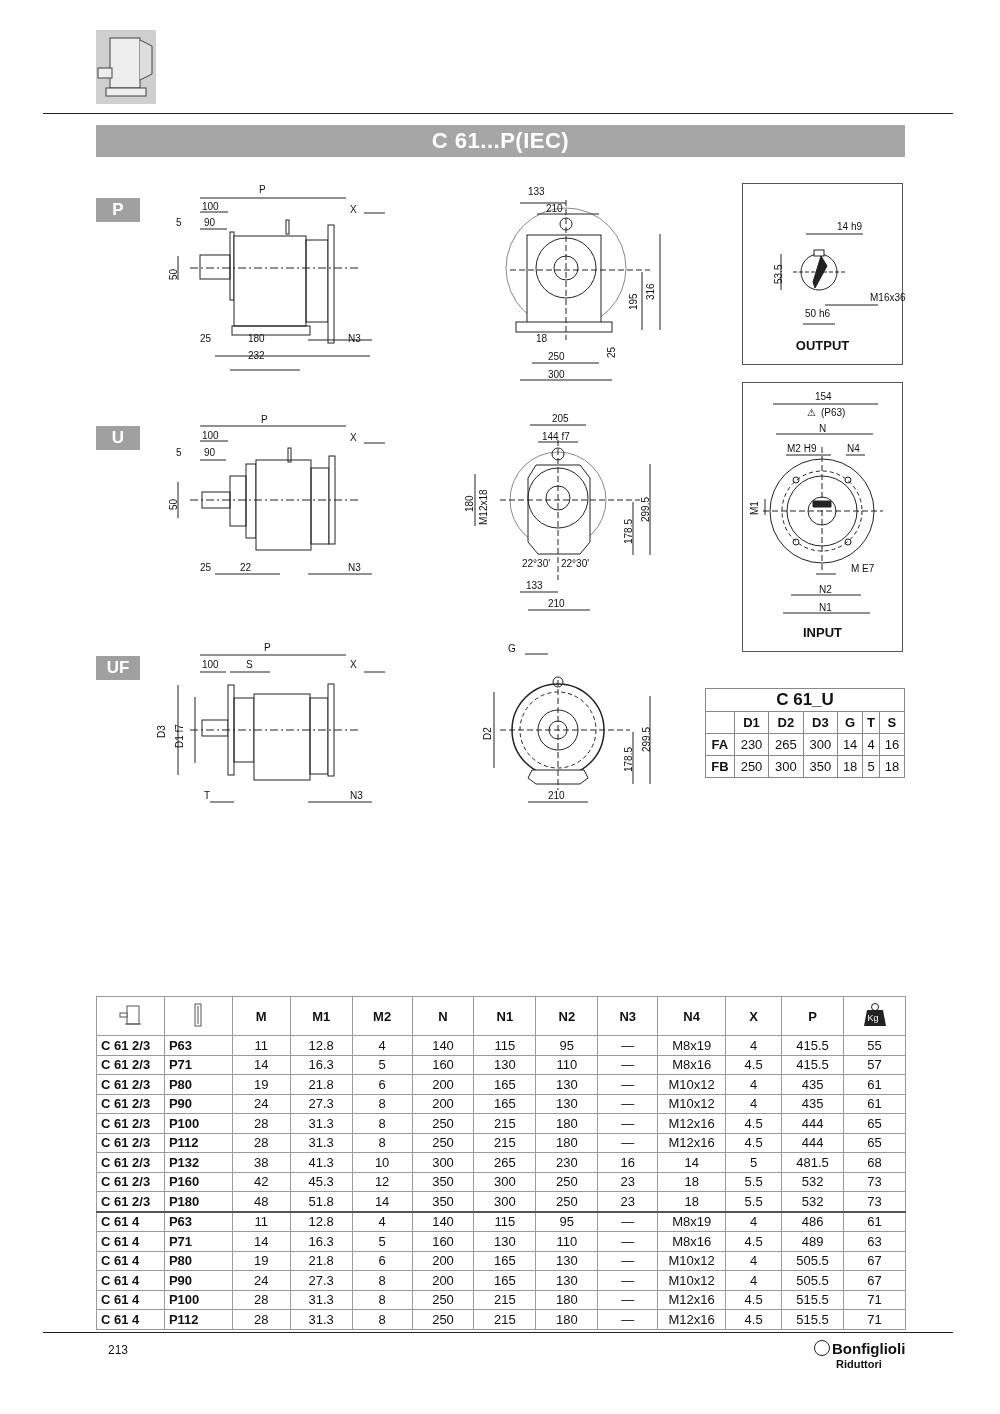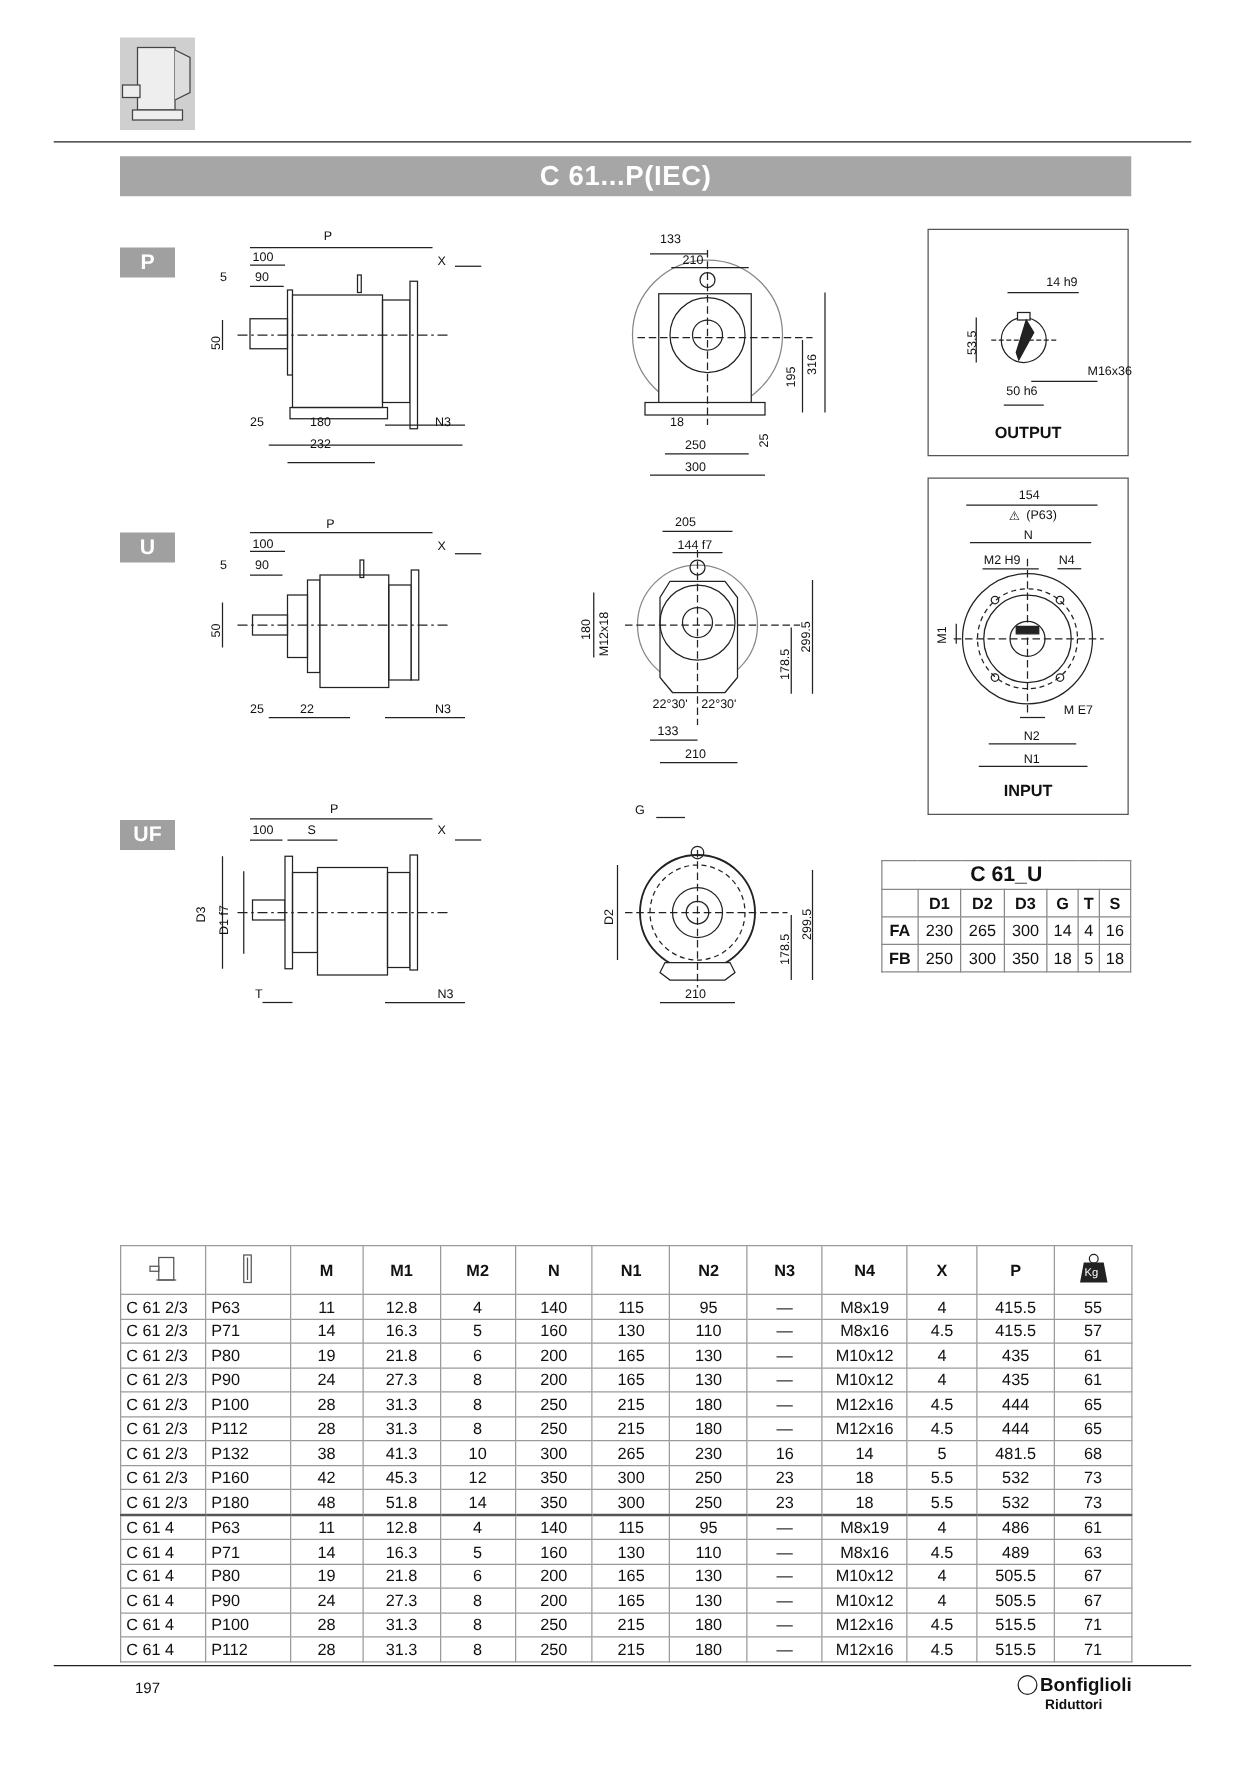--- a/index.html
+++ b/index.html
@@ -16,21 +16,21 @@
   svg { position:absolute; overflow:visible; }
   table { border-collapse:collapse; }
   .ut { left:705px; top:688px; width:200px; font-size:13px; }
   .ut td, .ut th { border:1px solid #888; text-align:center; padding:0 2px; height:21px; }
   .ut .cap { font-weight:bold; font-size:17px; height:22px; }
   .ut th { font-weight:bold; }
   .mt { left:96px; top:996px; width:810px; font-size:13px; border:1px solid #555; }
   .mt th, .mt td { border:1px solid #9a9a9a; text-align:center; padding:0; }
   .mt th { height:38px; font-weight:bold; font-size:13px; }
   .mt td { height:18.5px; line-height:17px; }
-  .mt td.l { text-align:left; padding-left:4px; font-weight:normal;margin-left:39px; }
+  .mt td.l { text-align:left; padding-left:4px; font-weight:bold;margin-left:39px; }
   .mt tr.sep td { border-top:2px solid #555; }
   .bottom-rule { left:43px; top:1332px; width:910px; height:1px; background:#222; }
   .pagenum { left:108px; top:1343px; font-size:12px; }
   .brand { left:812px; top:1340px; font-weight:bold; font-size:15px; }
   .brand-sub { left:836px; top:1358px; font-size:11px; font-weight:bold; }
 </style>
 </head>
 <body>
 
 <div class="abs thumb">
@@ -173,21 +173,21 @@
       <line x1="40" y1="90" x2="180" y2="90" stroke-dasharray="6 3"></line>
       <line x1="70" y1="15" x2="126" y2="15"></line>
       <line x1="78" y1="32" x2="118" y2="32"></line>
       <line x1="190" y1="54" x2="190" y2="145"></line>
       <line x1="173" y1="92" x2="173" y2="145"></line>
       <line x1="15" y1="64" x2="15" y2="116"></line>
       <line x1="60" y1="182" x2="98" y2="182"></line>
       <line x1="68" y1="200" x2="130" y2="200"></line>
     </g>
   </svg>
-  <span class="abs dim" style="left:80px;top:3px;">205</span>
+  <span class="abs dim" style="left:92px;top:3px;">205</span>
   <span class="abs dim" style="left:82px;top:21px;">144 f7</span>
   <span class="abs dimv" style="left:4px;top:102px;">180</span>
   <span class="abs dimv" style="left:18px;top:115px;">M12x18</span>
   <span class="abs dimv" style="left:163px;top:134px;">178.5</span>
   <span class="abs dimv" style="left:180px;top:112px;">299.5</span>
   <span class="abs dim" style="left:62px;top:148px;">22°30'</span>
   <span class="abs dim" style="left:101px;top:148px;">22°30'</span>
   <span class="abs dim" style="left:66px;top:170px;">133</span>
   <span class="abs dim" style="left:88px;top:188px;">210</span>
 </div>
@@ -598,16 +598,16 @@
         <td>—</td>
         <td>M12x16</td>
         <td>4.5</td>
         <td>515.5</td>
         <td>71</td>
       </tr>
     </tbody>
 </table>
 
 <div class="abs bottom-rule"></div>
-<div class="abs pagenum">197</div>
+<div class="abs pagenum">213</div>
 <div class="abs" style="left:814px;top:1340px;width:14px;height:14px;border:1.5px solid #222;border-radius:50%;"></div>
 <div class="abs brand" style="left:832px;">Bonfiglioli</div>
 <div class="abs brand-sub">Riduttori</div>
 
 </body></html>

